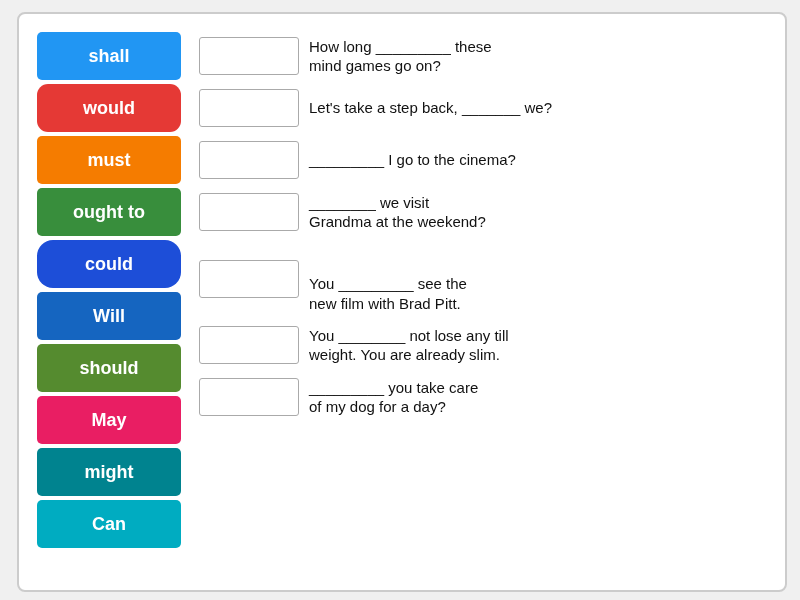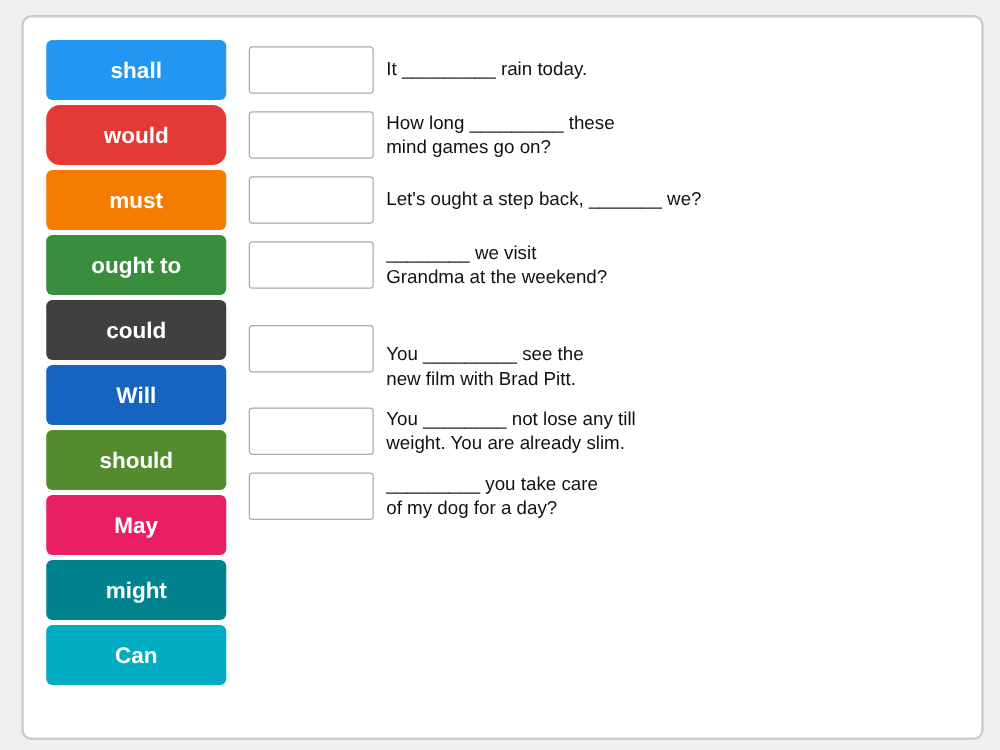--- a/index.html
+++ b/index.html
@@ -74,40 +74,40 @@
   </style>
 </head>
 <body>
 
 <div class="container">
   <div class="left-panel">
   <button class="word-btn" style="background-color: rgb(33, 150, 243);">shall</button>
       <button class="word-btn" style="background-color: rgb(229, 57, 53); border-radius: 11px;">would</button>
       <button class="word-btn" style="background-color: rgb(245, 124, 0);">must</button>
       <button class="word-btn" style="background-color: rgb(56, 142, 60);">ought to</button>
-      <button class="word-btn" style="background-color: #404040;">could</button>
+      <button class="word-btn" style="background-color: #1d4ed8; border-radius: 16px;">could</button>
       <button class="word-btn" style="background-color: rgb(21, 101, 192);">Will</button>
       <button class="word-btn" style="background-color: rgb(85, 139, 47);">should</button>
       <button class="word-btn" style="background-color: rgb(233, 30, 99);">May</button>
       <button class="word-btn" style="background-color: rgb(0, 131, 143);">might</button>
       <button class="word-btn" style="background-color: rgb(0, 172, 193);">Can</button>
     </div>
   <div class="right-panel">
-  <div class="row">
-        <div class="answer-box"></div>
-        <span class="sentence" style="white-space: pre-line;">It _________ rain today.</span>
-      </div>
       <div class="row">
         <div class="answer-box"></div>
         <span class="sentence" style="white-space: pre-line;">How long _________ these
 mind games go on?</span>
       </div>
       <div class="row">
         <div class="answer-box"></div>
-        <span class="sentence" style="white-space: pre-line;">Let's ought a step back, _______ we?</span>
+        <span class="sentence" style="white-space: pre-line;">Let's take a step back, _______ we?</span>
+      </div>
+      <div class="row">
+        <div class="answer-box"></div>
+        <span class="sentence" style="white-space: pre-line;">_________ I go to the cinema?</span>
       </div>
       <div class="row">
         <div class="answer-box"></div>
         <span class="sentence" style="white-space: pre-line;">________ we visit
 Grandma at the weekend?</span>
       </div>
       <div class="row">
         <div class="answer-box"></div>
         <span class="sentence" style="white-space: pre-line; margin-top: 30px;">You _________ see the
 new film with Brad Pitt.</span>

